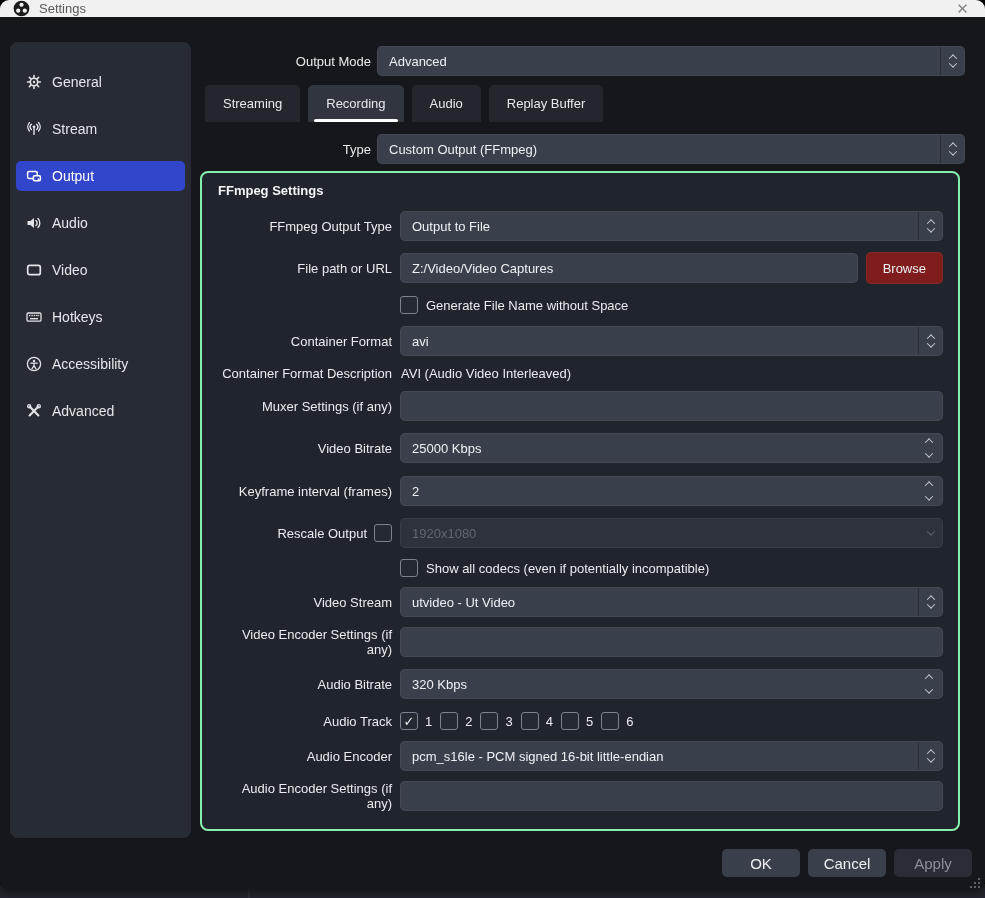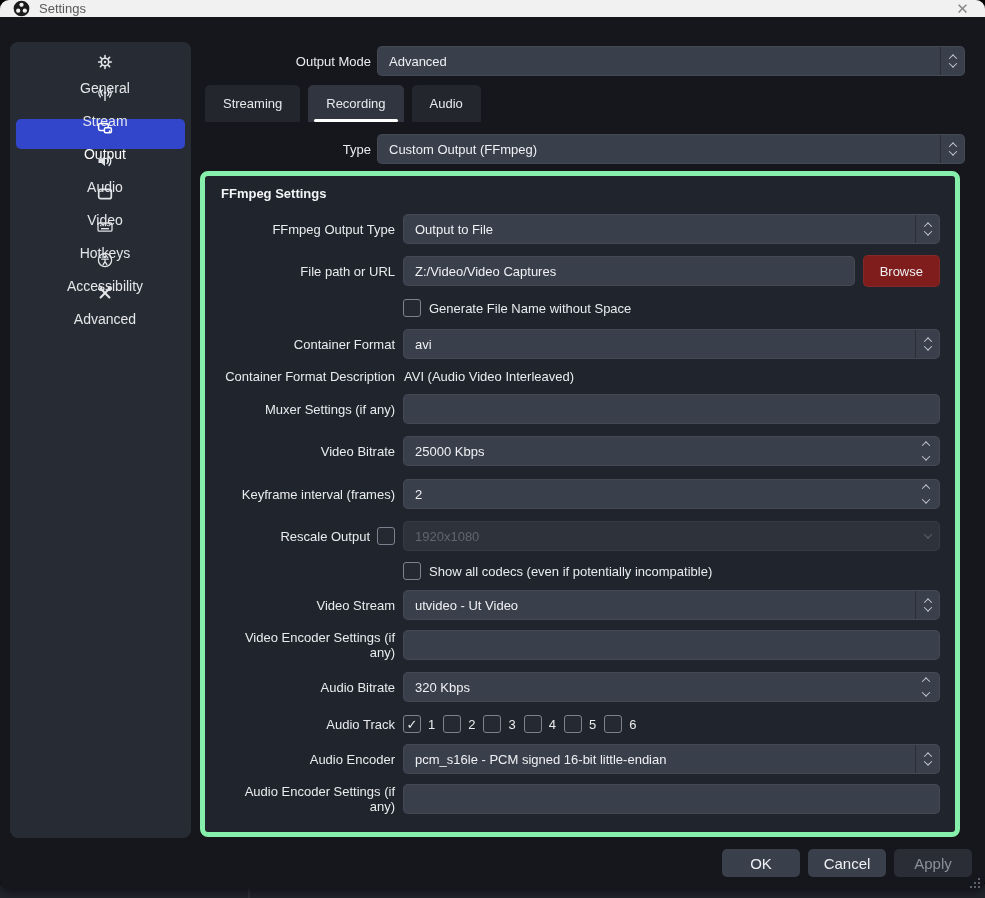--- a/index.html
+++ b/index.html
@@ -13,21 +13,21 @@
   
   .titlebar{position:absolute;left:0;top:0;right:0;height:17px;background:#f1f1f1;display:flex;align-items:center;}
   .titlebar .logo{margin-left:13px;width:17px;height:17px;display:flex;}
   .titlebar .title{margin-left:9px;font-size:13px;color:#5a5a5a;}
   .titlebar .close{margin-left:auto;width:45px;height:33px;display:flex;align-items:center;justify-content:center;font-size:15px;color:#868686;cursor:default;}
 
   .content{position:absolute;left:0;top:33px;right:0;bottom:0;background:#15171c;}
 
   
   .sidebar{position:absolute;left:10px;top:9px;width:181px;height:796px;background:#272b33;border-radius:8px;padding-top:8px;box-sizing:border-box;}
-  .side-item{display:flex;align-items:center;height:30px;margin:3px 6px;padding-left:9px;border-radius:5px;color:#e4e6ea;font-size:14px;gap:10px;flex-direction:column;}
+  .side-item{display:flex;align-items:center;height:30px;margin:17px 6px;padding-left:9px;border-radius:5px;color:#e4e6ea;font-size:14px;gap:10px;}
   .side-item .icon{width:17px;height:17px;display:flex;align-items:center;justify-content:center;flex:0 0 17px;}
   .side-item.active{background:var(--accent,#3246cc);color:#fff;}
 
   
   .main{position:absolute;left:200px;top:0;right:0;bottom:0;}
   .toprow{display:flex;align-items:center;margin:13px 20px 0 0;}
   .toprow .lbl{width:171px;text-align:right;font-size:13px;color:#e9ebee;flex:0 0 171px;}
   .toprow .field{margin-left:6px;flex:1;}
 
   
@@ -37,21 +37,21 @@
   .spinbox .spin{margin-left:auto;width:26px;align-self:stretch;display:flex;flex-direction:column;align-items:center;justify-content:center;gap:8px;}
   .chev{display:block;width:6px;height:6px;border-left:1.7px solid #c4c9d2;border-top:1.7px solid #c4c9d2;box-sizing:border-box;}
   .chev.up{transform:rotate(45deg) translate(1px,1px);}
   .chev.down{transform:rotate(-135deg) translate(1px,1px);}
   .combo.disabled{background:#2d323b;}
   .combo.disabled .val{color:#60666f;}
   .combo.disabled .chev{border-color:#60666f;}
   .textinput input{background:transparent;border:none;outline:none;color:#eef0f3;font-size:13px;padding:0 11px;width:100%;font-family:Liberation Sans, sans-serif;}
 
   
-  .groupbox{margin:7px 25px 0 0;background:#20242c;border:5px solid #86efac;border-radius:8px;padding:10px 15px 18px 16px;box-sizing:border-box;}
+  .groupbox{margin:7px 25px 0 0;background:#20242c;border:2px solid #86efac;border-radius:8px;padding:10px 15px 18px 16px;box-sizing:border-box;}
   .gb-header{font-size:13px;font-weight:bold;color:#f2f4f6;}
   .grow{display:flex;align-items:center;margin-top:11px;}
   .grow .lbl{width:174px;flex:0 0 174px;text-align:right;font-size:13px;color:#e9ebee;}
   .grow .lblwrap{width:174px;flex:0 0 174px;display:flex;align-items:center;justify-content:flex-end;gap:7px;font-size:13px;color:#e9ebee;}
   .grow .field{margin-left:8px;flex:1;display:flex;align-items:center;gap:8px;}
   .grow .field .combo,.grow .field .spinbox,.grow .field .textinput{flex:1;}
   .grow.indent{margin-left:182px;}
   .statictext{font-size:13px;color:#e9ebee;padding-left:1px;}
 
   
@@ -207,20 +207,23 @@
           <div class="tab">
               <span>Streaming</span>
             </div>
           <div class="tab active">
               <span>Recording</span>
               <span class="underline"></span>
             </div>
           <div class="tab">
               <span>Audio</span>
             </div>
+          <div class="tab">
+              <span>Replay Buffer</span>
+            </div>
         </div>
 
         <div class="toprow" style="margin-top:12px;">
           <div class="lbl">Type</div>
           <div class="field">
             <div class="combo">
               <span class="val">Custom Output (FFmpeg)</span>
               <span class="spin">
                   <i class="chev up"></i>
                   <i class="chev down"></i>

